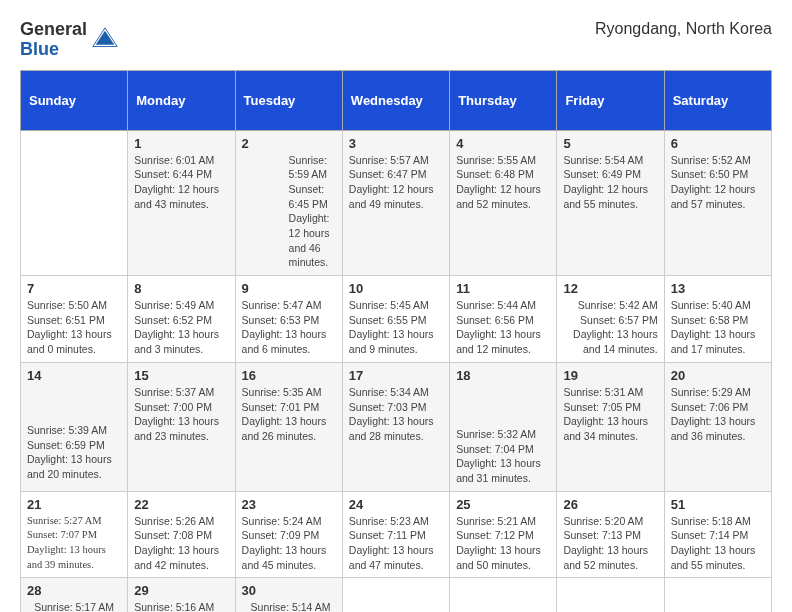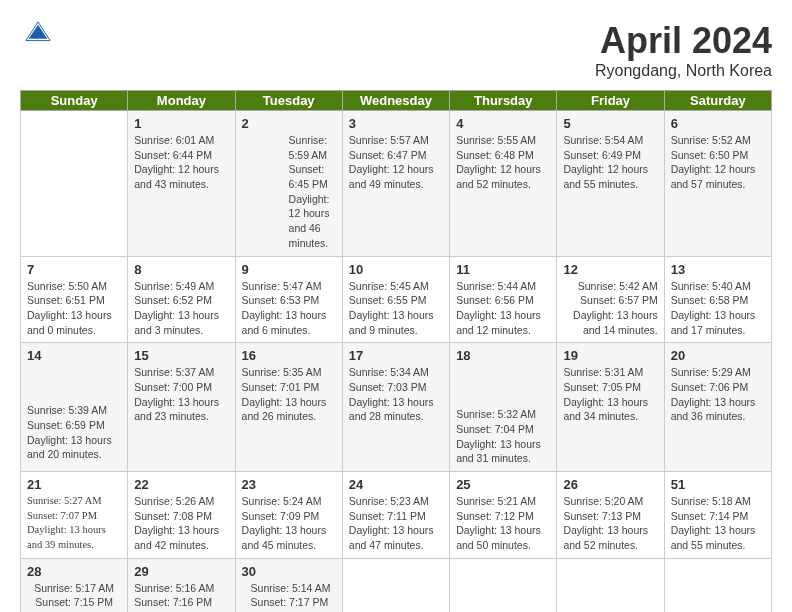--- a/index.html
+++ b/index.html
@@ -50,24 +50,24 @@
     }
     .location {
       font-size: 16px;
       color: #333;
     }
     table {
       width: 100%;
       border-collapse: collapse;
     }
     thead tr th {
-      background-color: #4d7c0f;
+      background-color: #1d4ed8;
       color: #fff;
-      text-align: center;
-      padding: 2px 8px;
+      text-align: left;
+      padding: 22px 8px;
       font-size: 13px;
       border: 1px solid #aaa;
     }
     tbody tr td {
       border: 1px solid #ccc;
       vertical-align: top;
       padding: 5px 6px;
       font-size: 11px;
       color: #333;
       min-height: 80px;
@@ -91,27 +91,30 @@
     }
     .empty-cell {
       background: #fff !important;
     }
   </style>
 </head>
 <body>
 
 <div class="header">
   <div class="logo">
+    <div class="logo-text">
+      <span class="logo-general">General</span>
+      <span class="logo-blue">Blue</span>
+    </div>
     <svg class="logo-icon" viewBox="0 0 30 30">
       <path d="M15 5 L25 20 L5 20 Z" fill="#1a5fa8"></path>
       <path d="M15 2 L28 22 L2 22 Z" fill="none" stroke="#1a5fa8" stroke-width="1"></path>
     </svg>
   </div>
   <div class="title-block">
-    <div class="month-year">April 2024</div>
     <div class="location">Ryongdang, North Korea</div>
   </div>
 </div>
 
 <table>
   <thead>
     <tr>
     <th>Sunday</th>
         <th>Monday</th>
         <th>Tuesday</th>

